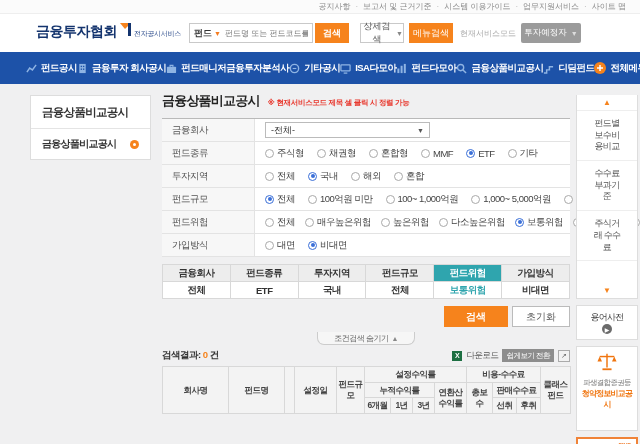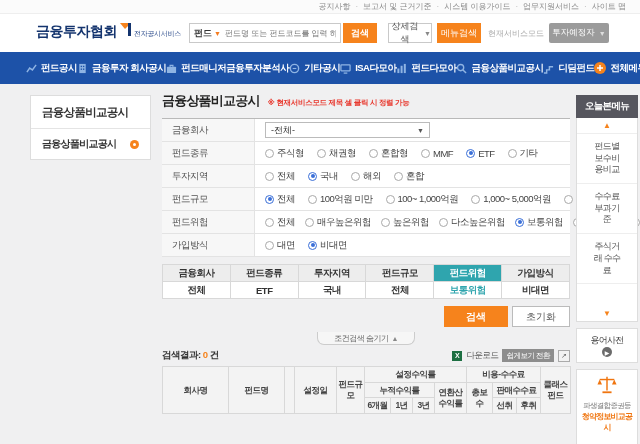--- a/index.html
+++ b/index.html
@@ -12,21 +12,21 @@
   .topbar a { font-size:8px; color:#8a8a8a; text-decoration:none; }
   .topbar a + a::before { content:"·"; margin-right:5px; color:#bbb; }
 
   
   .header { position:absolute; top:14px; left:0; width:640px; height:38px; background:#fff; }
   .logo { position:absolute; left:36px; top:9px; display:flex; align-items:flex-end; gap:3px; cursor:pointer; }
   .logo-main { font-size:14px; font-weight:bold; color:#14346e; letter-spacing:-0.5px; }
   .logo-flag { width:11px; height:13px; margin-bottom:5px; }
   .logo-sub { font-size:7px; color:#2a4a8a; margin-bottom:2px; letter-spacing:-0.3px; }
   .search-wrap { position:absolute; left:189px; top:9px; display:flex; align-items:center; }
-  .search-box { display:flex; align-items:center; width:152px; height:20px; border:1px solid #c9c9c9; background:#fff; padding:0 4px; }
+  .search-box { display:flex; align-items:center; width:124px; height:20px; border:1px solid #c9c9c9; background:#fff; padding:0 4px; }
   .search-cat { font-size:9px; font-weight:bold; color:#333; }
   .search-cat-arrow { font-size:7px; color:#f57c20; margin:0 4px 0 2px; }
   .search-input { border:none; outline:none; flex:1; font-size:8px; color:#666; font-family:inherit; min-width:0; background:transparent; }
   .btn { display:inline-flex; align-items:center; justify-content:center; font-family:inherit; border:none; cursor:pointer; }
   .btn-search-main { width:34px; height:20px; background:#f6831c; color:#fff; font-size:9px; font-weight:bold; margin-left:2px; }
   .btn-advanced { width:44px; height:20px; background:#fff; border:1px solid #c9c9c9; color:#555; font-size:9px; gap:3px; margin-left:11px; }
   .btn-advanced .arr { font-size:7px; color:#888; }
   .btn-menu-search { width:44px; height:20px; background:#f6831c; color:#fff; font-size:9px; font-weight:normal; margin-left:5px; }
   .mode-label { font-size:8px; color:#aaa; margin:0 5px 0 7px; }
   .btn-mode { width:60px; height:20px; background:#9b9b9b; color:#fff; font-size:8.5px; gap:4px; border-radius:2px; }
@@ -458,21 +458,20 @@
           <th>1년</th>
           <th>3년</th>
           <th>선취</th>
           <th>후취</th>
         </tr>
       </tbody>
         </table>
     </div>
 
     <div class="quick">
-      <div class="q-head">오늘본메뉴</div>
       <div class="q-box">
         <div class="q-arrow">▲</div>
         <div class="q-item">펀드별 보수비용비교</div>
         <div class="q-item">수수료부과기준</div>
         <div class="q-item">주식거래 수수료</div>
         <div class="q-spacer"></div>
         <div class="q-arrow">▼</div>
       </div>
       <div class="q-dict">
         <span class="q-dict-label">용어사전</span>

